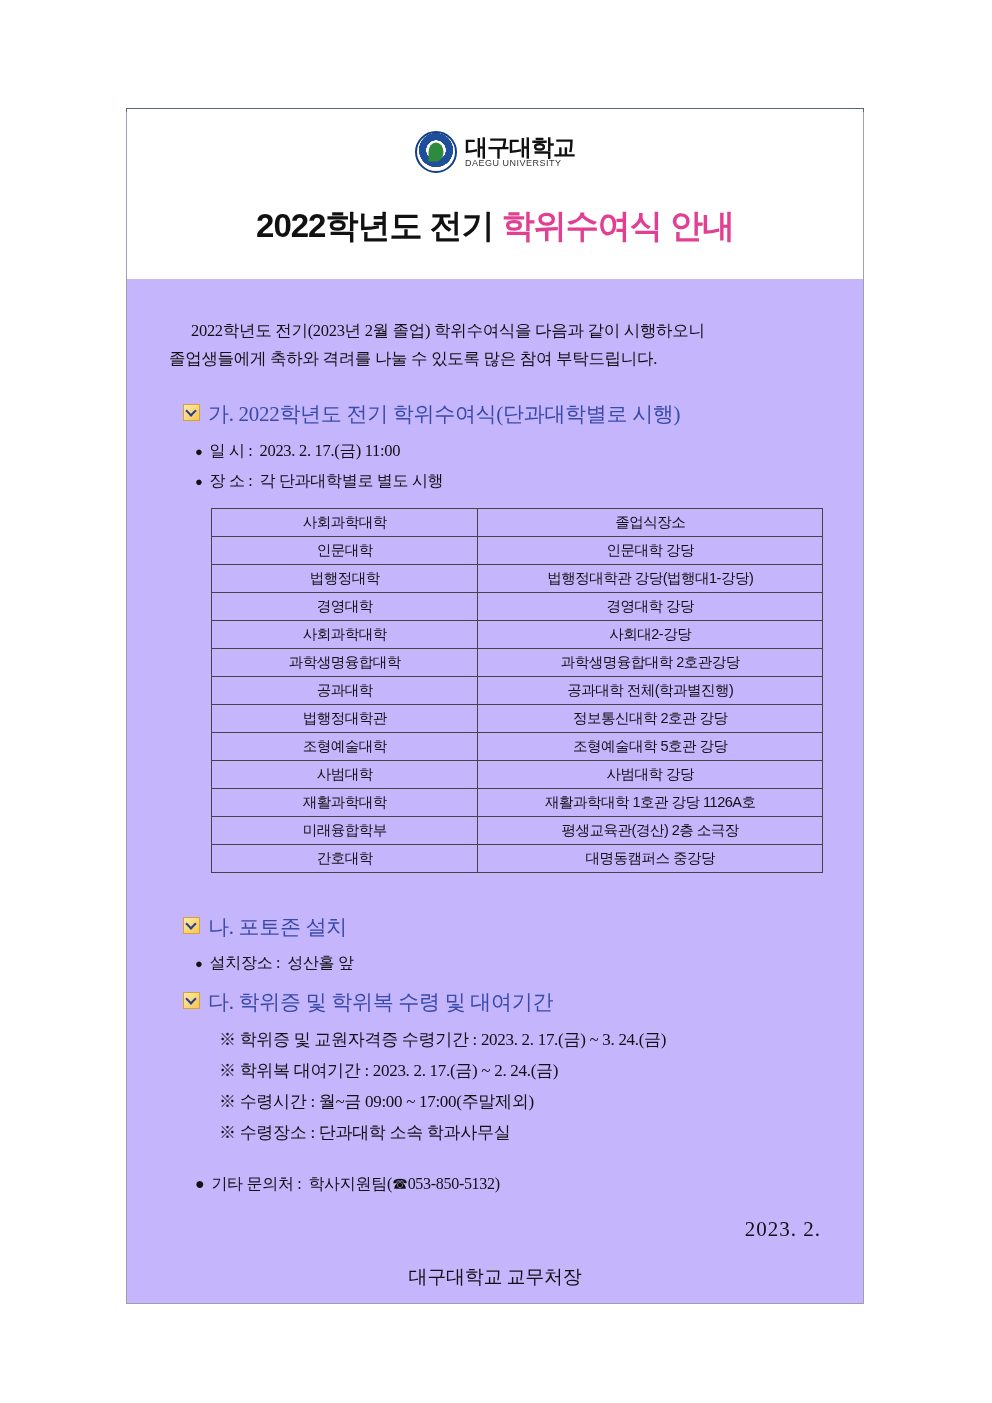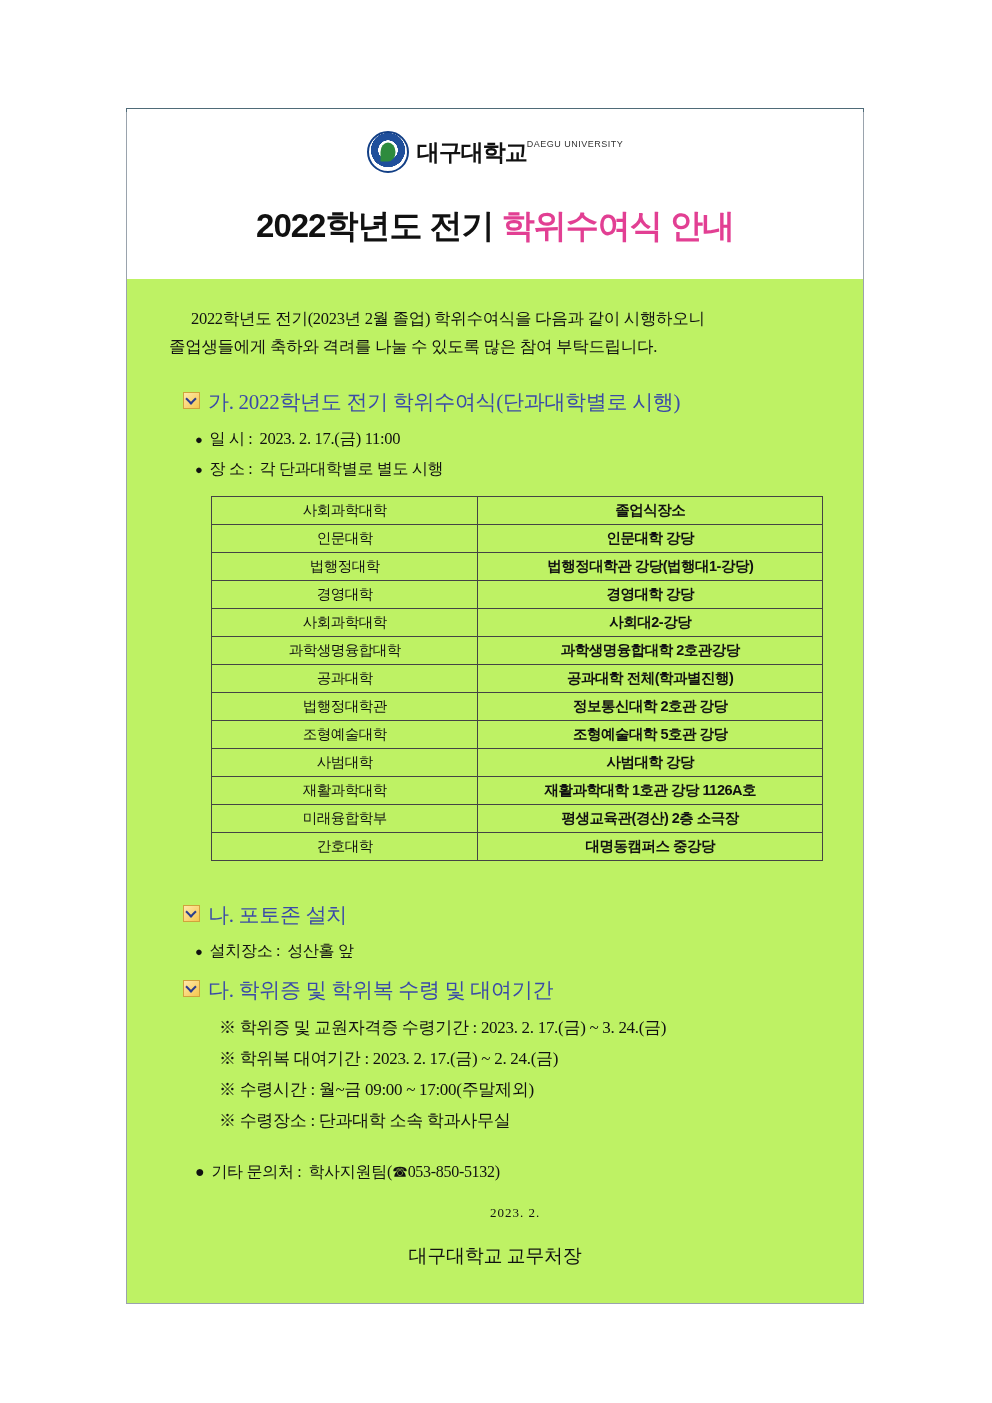--- a/index.html
+++ b/index.html
@@ -69,21 +69,21 @@
     left: 50%;
     top: 50%;
     transform: translate(-50%, -50%);
     width: 15px;
     height: 19px;
     background: #2e8b3d;
     border-radius: 50% 50% 50% 0;
   }
   .logo-text {
     display: flex;
-    flex-direction: row;
+    flex-direction: column;
     justify-content: center;
     line-height: 1.05;
   }
   .logo-kr {
     font-family: "Liberation Sans", sans-serif;
     font-size: 23px;
     font-weight: bold;
     color: #111111;
     letter-spacing: -1px;
   }
@@ -108,22 +108,22 @@
   }
   .doc-title .t-black { color: #111111; }
   .doc-title .t-pink  { color: #e23f93; }
 
   .body-area {
     position: absolute;
     left: 0;
     top: 170px;
     width: 100%;
     bottom: 0;
-    background: #bef264;
-    padding: 20px 42px 0 42px;
+    background: #c4b5fd;
+    padding: 32px 42px 0 42px;
     box-sizing: border-box;
   }
 
   .intro {
     font-size: 16.5px;
     line-height: 1.72;
     letter-spacing: -0.3px;
     margin: 6px 0 26px 0;
   }
   .intro .indent { display: inline-block; width: 22px; }
@@ -185,43 +185,43 @@
     font-size: 14.5px;
   }
   table.halls td {
     border: 1px solid #444444;
     text-align: center;
     padding: 3px 4px;
     height: 21px;
     letter-spacing: -0.5px;
   }
   table.halls td.col1 { width: 266px; }
-  table.halls td.col2 { width: 346px; font-weight: bold; }
+  table.halls td.col2 { width: 346px; }
 
   .gap-after-table { height: 40px; }
 
   .note {
     margin: 0 0 8px 50px;
     font-size: 17px;
     letter-spacing: -0.3px;
   }
 
   .contact {
     display: flex;
     align-items: baseline;
     gap: 7px;
     margin: 30px 0 0 26px;
     font-size: 16px;
     letter-spacing: -0.3px;
   }
 
   .date-line {
     margin: 22px 0 4px 0;
-    text-align: center;
-    font-size: 13px;
+    text-align: right;
+    font-size: 21px;
     letter-spacing: 1px;
     padding-left: 40px;
   }
   .signature {
     margin: 22px 0 0 0;
     text-align: center;
     font-size: 19px;
     letter-spacing: -0.3px;
   }
 </style>

